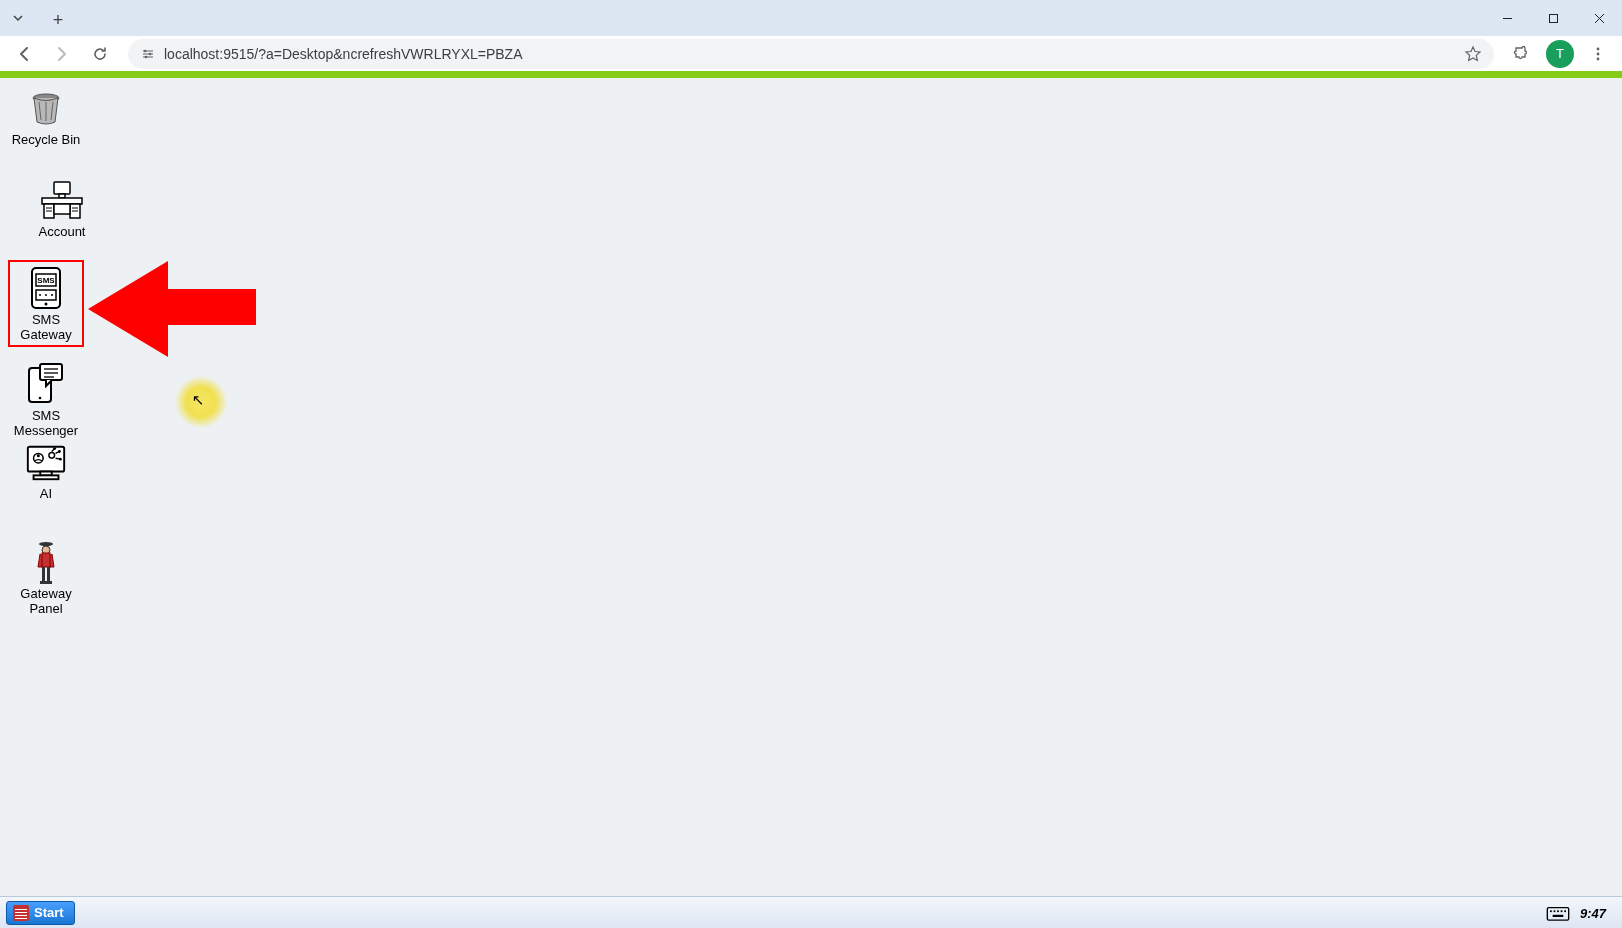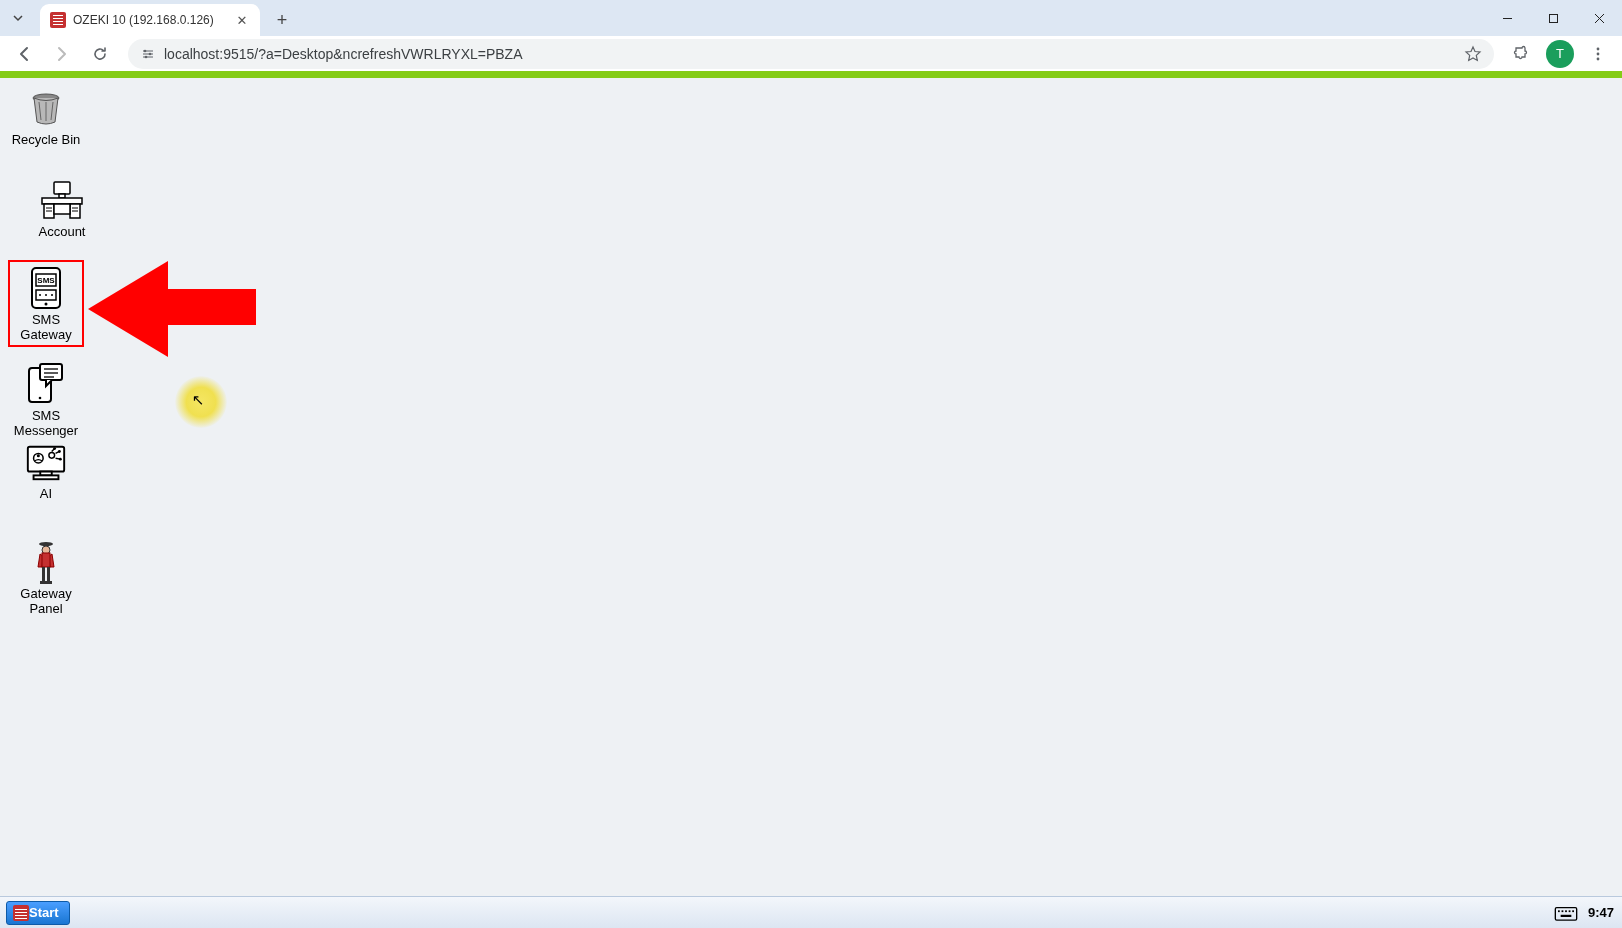--- a/index.html
+++ b/index.html
@@ -39,43 +39,38 @@
 .arrow-annotation { position:absolute; left:88px; top:183px; }
 .arrow-body { width:90px; height:36px; background:#ff0000; position:absolute; left:78px; top:28px; }
 .arrow-head { width:0; height:0; border-top:48px solid transparent; border-bottom:48px solid transparent; border-right:80px solid #ff0000; position:absolute; left:0; top:0; }
 
 
 .cursor-spot { position:absolute; left:175px; top:298px; width:52px; height:52px; border-radius:50%; background: radial-gradient(circle, #f5e663 0%, #f0e050 40%, rgba(240,224,80,0) 72%); display:flex; align-items:center; justify-content:center; }
 .cursor-glyph { font-size:15px; color:#000; transform:translate(-3px,-2px); }
 
 
 .taskbar { height:32px; background: linear-gradient(#f3f6fb,#dce6f2); border-top:1px solid #b9c9dd; display:flex; align-items:center; padding:0 6px; position:relative; }
-.start-btn { height:24px; padding:0 10px 0 6px; background:linear-gradient(#4a9eff,#1976d2); border:1px solid #0d5aa7; border-radius:3px; display:flex; align-items:center; cursor:pointer; }
+.start-btn { height:24px; padding:0 10px 0 6px; background:linear-gradient(#4a9eff,#1976d2); border:1px solid #0d5aa7; border-radius:3px; display:flex; align-items:center; gap:5px; cursor:pointer; }
 .start-ico { width:16px; height:16px; background:#c53030; border-radius:2px; position:relative; }
 .start-ico::before { content:""; position:absolute; inset:2px; background: repeating-linear-gradient(0deg,#fff 0 1px,transparent 1px 3px); }
 .start-lbl { font-size:13px; color:#fff; font-weight:bold; }
-.tray { position:absolute; right:8px; display:flex; align-items:center; gap:10px; }
+.tray { position:absolute; right:16px; display:flex; align-items:flex-end; gap:10px;font-style:italic; }
 .clock { font-size:13px; font-weight:bold; color:#000; }
 .kbd-ico { width:24px; height:16px; }
 
 svg { display:block; }
 </style>
 </head>
 <body>
 
 <div class="titlebar">
   <div class="tab-search-btn">
     <svg width="12" height="12" viewBox="0 0 12 12">
         <path d="M2 4l4 4 4-4" stroke="#444" stroke-width="1.5" fill="none"></path>
       </svg>
-  </div>
-  <div class="tab">
-    <div class="tab-favicon"></div>
-    <div class="tab-title">OZEKI 10 (192.168.0.126)</div>
-    <div class="tab-close">✕</div>
   </div>
   <div class="newtab-btn">+</div>
   <div class="window-controls">
     <div class="win-btn">
       <svg width="11" height="11" viewBox="0 0 11 11">
           <path d="M1 5.5h9" stroke="#222" stroke-width="1"></path>
         </svg>
     </div>
     <div class="win-btn">
       <svg width="11" height="11" viewBox="0 0 11 11">

